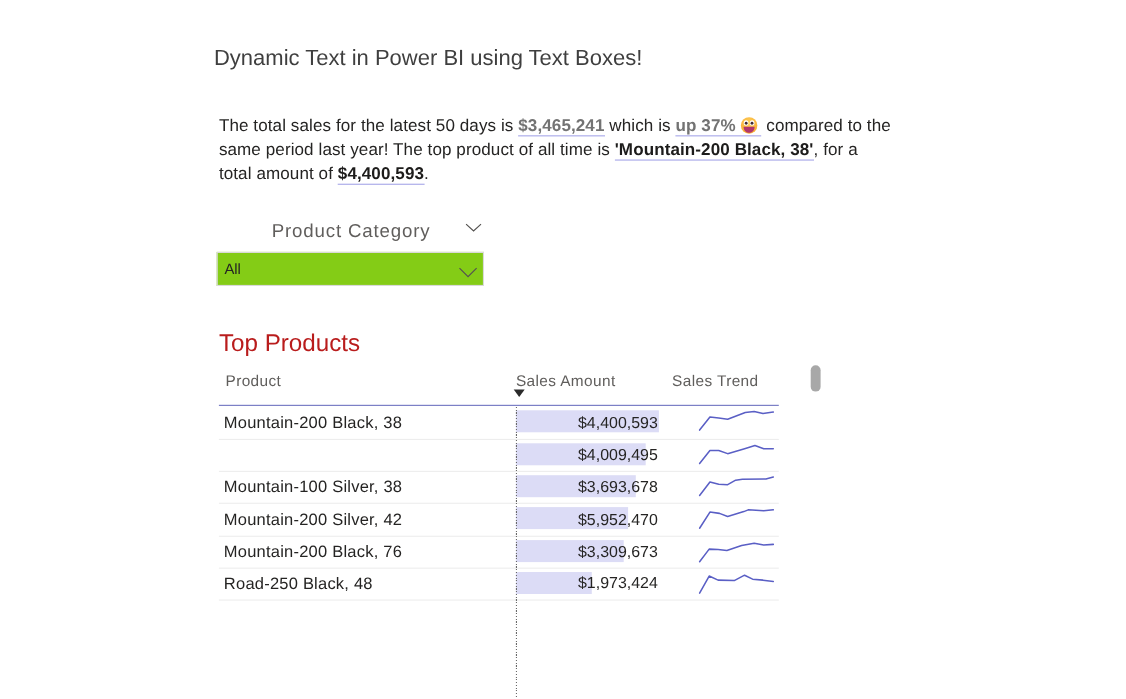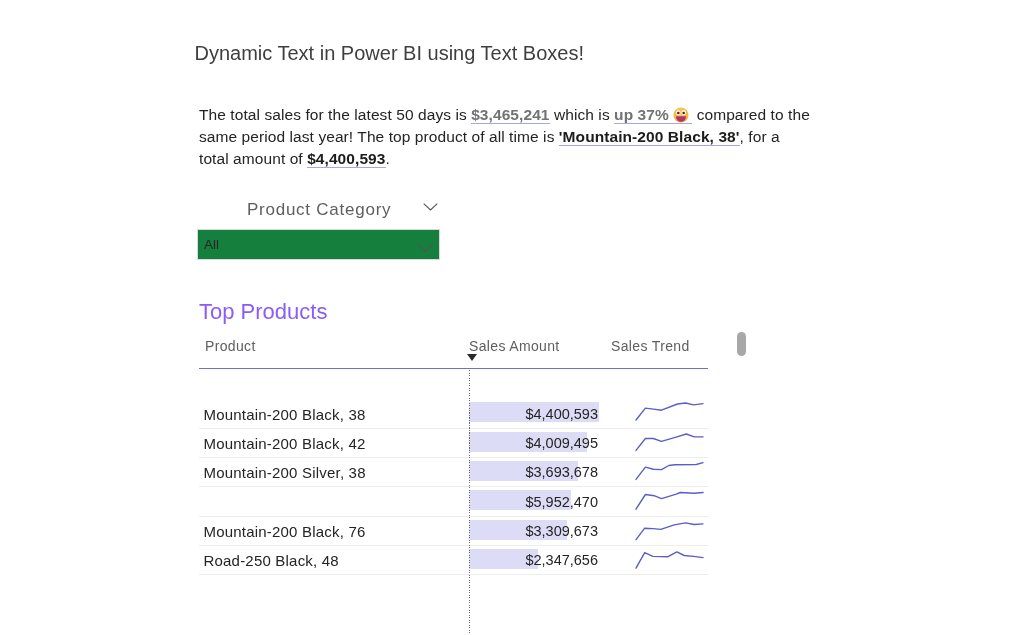--- a/index.html
+++ b/index.html
@@ -16,40 +16,40 @@
   #narrative .seg-blue { color:#737373; font-weight:bold;
     border-bottom:1px solid #a6a6e8; }
   #narrative .seg-dark { color:#1d1c1b; font-weight:bold;
     border-bottom:1px solid #a6a6e8; }
   .emoji-svg { display:inline-block; vertical-align:-3px; width:16px; height:16px; margin-right:3px; }
 
   #slicer-label { left:199px; top:200px; font-size:17px; letter-spacing:0.75px; color:#605e5c;
     white-space:nowrap;margin-left:48px; }
   #slicer-chevron { left:423px; top:202.5px; }
   #slicer-dropdown { left:197px; top:229px; width:243px; height:31px;
-    border:1px solid #d9d9d9; background:#15803d; }
+    border:1px solid #d9d9d9; background:#84cc16; }
   #slicer-value { left:6px; top:7px; position:absolute; font-size:13.5px; color:#252423; }
   #dropdown-chevron { position:absolute; right:5px; top:13px; }
 
-  #table-title { left:199px; top:299px; font-size:22px; color:#8b5cf6;
+  #table-title { left:199px; top:299px; font-size:22px; color:#b91c1c;
     white-space:nowrap; }
 
   #table { left:199px; top:332px; width:509px; }
   .th { position:absolute; font-size:14px; letter-spacing:0.35px; color:#605e5c; white-space:nowrap; }
   #th-product { left:6px; top:6px;text-align:center; }
   #th-sales { left:270px; top:6px; }
   #th-trend { left:412px; top:6px; }
   #sort-icon { position:absolute; left:268px; top:21.5px; width:0; height:0;
     border-left:5px solid transparent; border-right:5px solid transparent;
     border-top:7px solid #2b2b2b; }
   #header-rule { position:absolute; left:0; top:35.6px; width:509px; height:1.5px;
     background:#6e73c0; }
   #bar-axis { position:absolute; left:269.5px; top:37.5px; width:1px; height:265.5px;
     background-image:repeating-linear-gradient(to bottom,#6a6a6a 0px,#6a6a6a 1px,transparent 1px,transparent 2.5px); }
-  #rows { position:absolute; left:0; top:38.4px; width:509px;margin-top:29px; }
+  #rows { position:absolute; left:0; top:38.4px; width:509px; }
   .row { position:relative; width:509px; height:29.35px; border-bottom:1px solid #ededed; }
   .cell-product { position:absolute; left:4.5px; top:50%; transform:translateY(-50%);
     font-size:15px; letter-spacing:0.2px; color:#252423; white-space:nowrap; }
   .cell-bar { position:absolute; left:270px; top:3px; height:20px; background:#dcdcf6; }
   .cell-value { position:absolute; left:270px; width:129px; top:50%; transform:translateY(-50%);
     text-align:right; font-size:14.5px; color:#252423; white-space:nowrap; }
   .cell-spark { position:absolute; left:436px; top:1px; }
 
   #scrollbar-thumb { left:737px; top:332px; width:9px; height:24px;
     border-radius:4.5px; background:#a8a8a8; }
@@ -102,53 +102,53 @@
       <div class="row">
         <div class="cell-bar" style="width: 130px;"></div>
         <div class="cell-product">Mountain-200 Black, 38</div>
         <div class="cell-value">$4,400,593</div>
         <svg class="cell-spark" width="70" height="25">
           <polyline points="1.0,20.0 10.4,8.1 18.4,9.1 26.5,10.2 42.5,4.0 50.6,3.0 58.6,4.9 68.0,3.6" fill="none" stroke="#5a5fc5" stroke-width="1.4" stroke-linejoin="round" stroke-linecap="round"></polyline>
         </svg>
       </div>
       <div class="row">
         <div class="cell-bar" style="width: 118.4px;"></div>
-        <div class="cell-product">Mountain-200 Black, 42</div>
         <div class="cell-value">$4,009,495</div>
         <svg class="cell-spark" width="70" height="25">
           <polyline points="1.0,20.4 10.4,8.5 18.4,8.5 26.5,11.4 41.9,6.9 51.3,4.0 59.3,6.9 68.0,6.9" fill="none" stroke="#5a5fc5" stroke-width="1.4" stroke-linejoin="round" stroke-linecap="round"></polyline>
         </svg>
       </div>
       <div class="row">
         <div class="cell-bar" style="width: 109.1px;"></div>
-        <div class="cell-product">Mountain-200 Silver, 38</div>
+        <div class="cell-product">Mountain-100 Silver, 38</div>
         <div class="cell-value">$3,693,678</div>
         <svg class="cell-spark" width="70" height="25">
           <polyline points="1.0,20.4 10.4,8.1 18.4,10.2 26.5,10.6 33.8,6.5 39.9,5.7 61.3,5.5 68.0,3.6" fill="none" stroke="#5a5fc5" stroke-width="1.4" stroke-linejoin="round" stroke-linecap="round"></polyline>
         </svg>
       </div>
       <div class="row">
         <div class="cell-bar" style="width: 101.6px;"></div>
+        <div class="cell-product">Mountain-200 Silver, 42</div>
         <div class="cell-value">$5,952,470</div>
         <svg class="cell-spark" width="70" height="25">
           <polyline points="1.0,21.2 10.4,6.5 19.1,7.7 26.5,10.6 41.2,6.1 45.2,4.5 59.3,5.3 68.0,4.5" fill="none" stroke="#5a5fc5" stroke-width="1.4" stroke-linejoin="round" stroke-linecap="round"></polyline>
         </svg>
       </div>
       <div class="row">
         <div class="cell-bar" style="width: 97.8px;"></div>
         <div class="cell-product">Mountain-200 Black, 76</div>
         <div class="cell-value">$3,309,673</div>
         <svg class="cell-spark" width="70" height="25">
           <polyline points="1.0,21.6 9.7,10.2 17.8,10.6 25.8,11.4 39.2,6.9 50.6,4.9 59.3,6.5 68.0,5.9" fill="none" stroke="#5a5fc5" stroke-width="1.4" stroke-linejoin="round" stroke-linecap="round"></polyline>
         </svg>
       </div>
       <div class="row">
         <div class="cell-bar" style="width: 69.4px;"></div>
         <div class="cell-product">Road-250 Black, 48</div>
-        <div class="cell-value">$2,347,656</div>
+        <div class="cell-value">$1,973,424</div>
         <svg class="cell-spark" width="70" height="25">
           <polyline points="1.0,21.2 9.7,5.7 17.8,9.4 32.5,9.8 41.9,4.9 49.2,8.5 58.6,9.4 68.0,10.6" fill="none" stroke="#5a5fc5" stroke-width="1.4" stroke-linejoin="round" stroke-linecap="round"></polyline>
         </svg>
       </div>
     </div>
   <div id="bar-axis"></div>
 </div>
 
 <div class="abs" id="scrollbar-thumb"></div>
 

